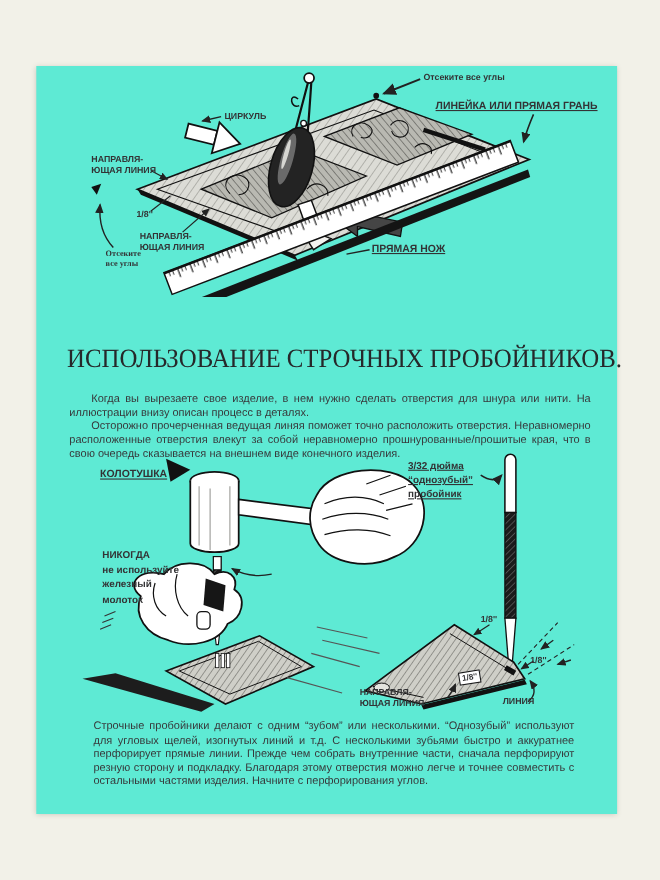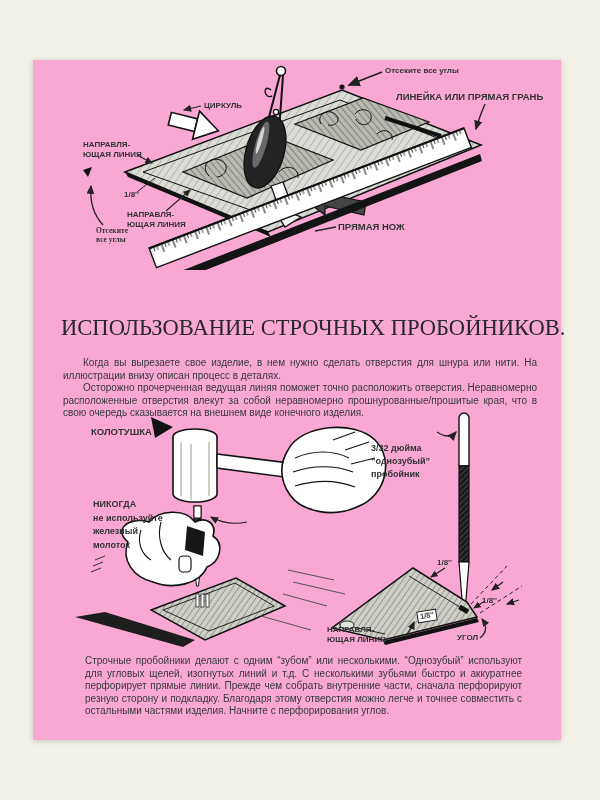--- a/index.html
+++ b/index.html
@@ -1,23 +1,23 @@
 <!DOCTYPE html>
 <html><head>
 <meta charset="utf-8">
 <style>
   html,body{margin:0;padding:0;}
   body{width:600px;height:800px;background:#f2f1e8;position:relative;overflow:hidden;
        font-family:"Liberation Sans",sans-serif;}
   .paper{position:absolute;left:33px;top:60px;width:528px;height:680px;
-         background:#f9a8d4;box-shadow:0 1px 5px rgba(90,85,70,.28);}
+         background:#5eead4;box-shadow:0 1px 5px rgba(90,85,70,.28);}
   svg{position:absolute;left:0;display:block;}
   .lbl{position:absolute;font:700 8px/9.5px "Liberation Sans",sans-serif;
        color:#333335;white-space:pre-line;}
-  .lbl.big{font-size:9.5px;line-height:11px;}
+  .lbl.big{font-size:9.5px;line-height:11px;text-decoration:underline;}
   .lbl.med{font-size:9px;line-height:13px;}
   .lbl.small{font-size:7.5px;line-height:9px;}
   .lbl.boxed{background:#fff;border:1px solid #1a1a1a;padding:0 2px;line-height:10px;
              transform:rotate(-9deg);font-size:7.5px;}
   .body-text{position:absolute;font:400 10px/12.6px "Liberation Sans",sans-serif;
              color:#37393b;text-align:justify;}
   .indent{text-indent:20px;}
   h1.title{position:absolute;left:28px;top:252px;margin:0;font:400 24px/30px "Liberation Serif",serif;
            color:#26282a;white-space:nowrap;transform:scaleX(.94);transform-origin:left center;}
 </style>
@@ -185,25 +185,25 @@
     <line x1="452" y1="191" x2="441" y2="198" stroke="#222" stroke-width="1.1" marker-end="url(#ah2)"></line>
     <path d="M374,224 Q378,219 381,212" fill="none" stroke="#222" stroke-width="1.2" marker-end="url(#ah2)"></path>
     <path d="M447,228 Q457,220 449,209" fill="none" stroke="#222" stroke-width="1.2" marker-end="url(#ah2)"></path>
   </svg>
 
   <div class="lbl big" style="left:58px;top:366px;text-align:center;">КОЛОТУШКА</div>
   <div class="lbl med" style="left:60px;top:390px;line-height:13.5px;margin-top:48px;">НИКОГДА
 не используйте
 железный
 молоток</div>
-  <div class="lbl med" style="left:338px;top:382px;">3/32 дюйма
+  <div class="lbl med" style="left:338px;top:357px;text-decoration:underline;">3/32 дюйма
 “однозубый”
 пробойник</div>
   <div class="lbl" style="left:404px;top:498px;">1/8''</div>
   <div class="lbl" style="left:449px;top:536px;">1/8''</div>
   <div class="lbl boxed" style="left:384px;top:550px;">1/8''</div>
   <div class="lbl" style="left:294px;top:565px;">НАПРАВЛЯ-
 ЮЩАЯ ЛИНИЯ</div>
-  <div class="lbl" style="left:424px;top:573px;">УГОЛ</div>
+  <div class="lbl" style="left:424px;top:573px;">ЛИНИЯ</div>
 
   <p class="body-text" style="left:52px;top:595px;width:437px;margin:0;">Строчные пробойники делают с одним “зубом” или несколькими. “Однозубый” используют для угловых щелей, изогнутых линий и т.д. С несколькими зубьями быстро и аккуратнее перфорирует прямые линии. Прежде чем собрать внутренние части, сначала перфорируют резную сторону и подкладку. Благодаря этому отверстия можно легче и точнее совместить с остальными частями изделия. Начните с перфорирования углов.</p>
 
 </div>
 
 </body></html>

